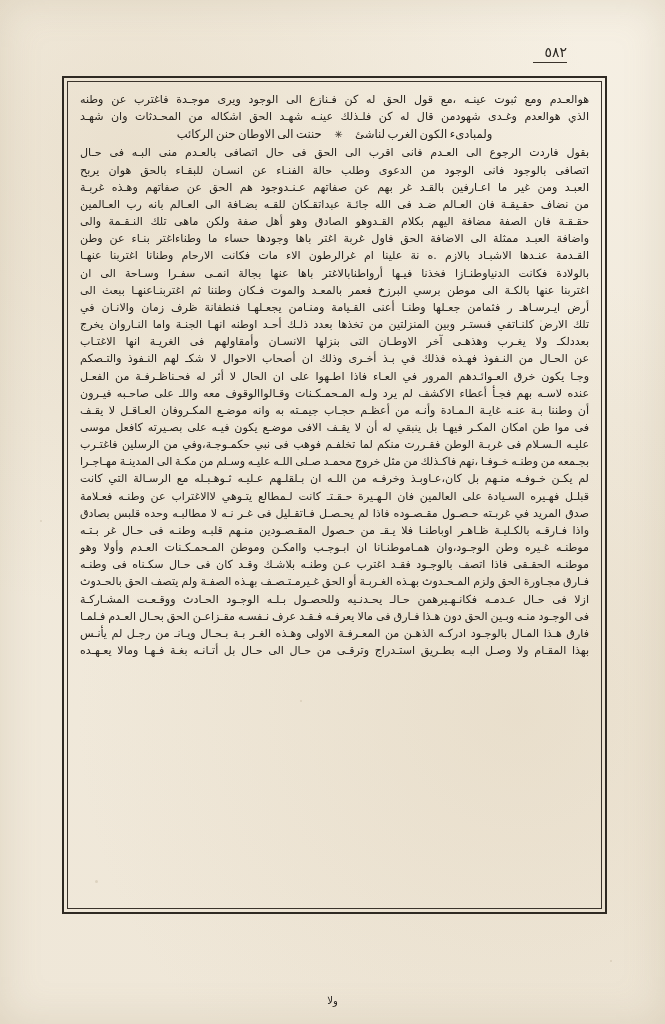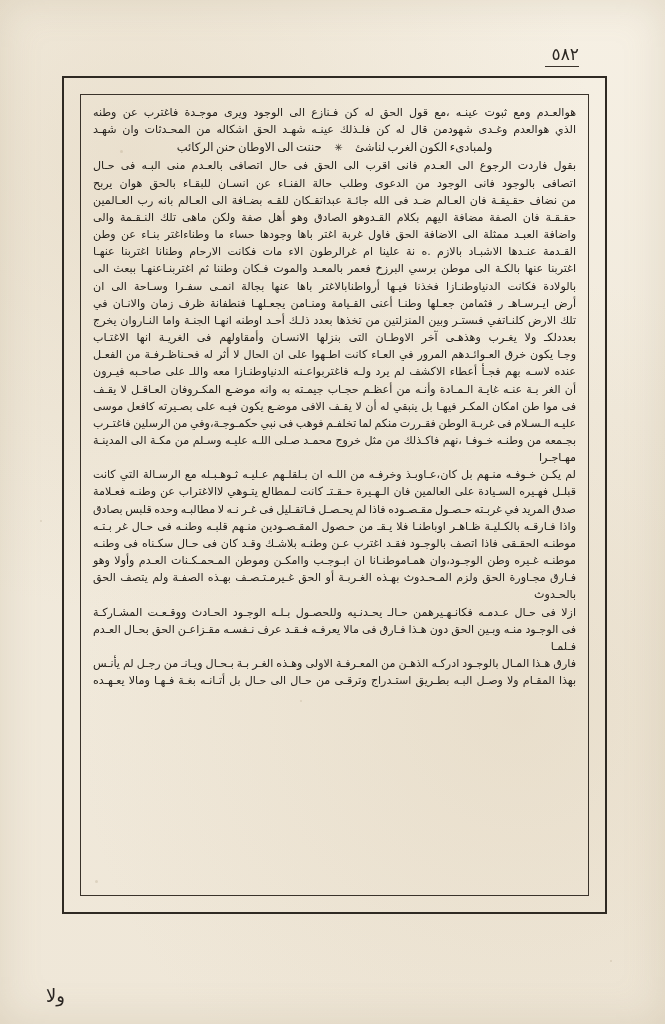--- a/index.html
+++ b/index.html
@@ -28,43 +28,43 @@
     content: "";
     position: absolute;
     inset: 0;
     pointer-events: none;
     box-shadow: inset 0 0 40px rgba(160,140,105,0.22);
   }
 
   .folio {
     position: absolute;
     top: 44px;
-    right: 86px;
+    right: 98px;
     font-family: "DejaVu Sans", sans-serif;
-    font-size: 17px;
+    font-size: 14px;
     color: #2b2722;
     letter-spacing: 1px;
     direction: rtl;
   }
   .folio .bar {
     display: block;
     width: 34px;
     height: 1px;
     background: #3a332b;
     margin: 2px 0 0 auto;
   }
 
   .frame {
     position: absolute;
     left: 62px;
     top: 76px;
     width: 545px;
     height: 838px;
     border: 2px solid #2f2a23;
-    padding: 16px;
+    padding: 3px;
     box-sizing: border-box;
   }
   .frame-inner {
     width: 100%;
     height: 100%;
     border: 1px solid #3a332b;
     box-sizing: border-box;
     padding: 9px 12px 6px 12px;
     overflow: hidden;
   }
@@ -95,26 +95,25 @@
   .heading-line .star {
     font-size: 10px;
     padding: 0 10px;
     color: #2b2620;
   }
   .catchword {
     position: absolute;
     left: 0;
     right: 0;
     bottom: 18px;
-    text-align: left;
+    text-align: center;
     direction: rtl;
     font-family: "DejaVu Sans", sans-serif;
-    font-size: 18px;
+    font-size: 10px;
     color: #262220;
-    margin-left: 46px;
   }
   
   .speck {
     position: absolute;
     border-radius: 50%;
     background: rgba(140,115,80,0.18);
     pointer-events: none;
   }
 </style>
 </head>
@@ -134,41 +133,43 @@
         <p>الذي هوالعدم وغـدى شهودمن قال له كن فلـذلك عينـه شهـد الحق اشكاله من المحـدثات وان شهـد</p>
 
         <p class="heading-line">
           <span>ولمبادىء الكون الغرب لناشئ</span>
           <span class="star">✳</span>
           <span>حننت الى الاوطان حنن الركائب</span>
         </p>
 
         <p>بقول فاردت الرجوع الى العـدم فانى اقرب الى الحق فى حال اتصافى بالعـدم منى البـه فى حـال</p>
         <p>اتصافى بالوجود فانى الوجود من الدعوى وطلب حالة الفنـاء عن انسـان للبقـاء بالحق هوان يربح</p>
+        <p>العبـد ومن غير ما اعـارفين بالقـد غر بهم عن صفاتهم عـنـدوجود هم الحق عن صفاتهم وهـذه غربـة</p>
         <p>من نضاف حقـيقـة فان العـالم ضـد فى الله جائـة عبداتقـكان للقـه بضـافة الى العـالم بانه رب العـالمين</p>
         <p>حقـقـة فان الصفة مضافة اليهم بكلام القـدوهو الصادق وهو أهل صفة ولكن ماهى تلك النـقـمة والى</p>
         <p>واضافة العبـد ممثلة الى الاضافة الحق فاول غربة اغتر باها وجودها حساء ما وطناءاغتر بنـاء عن وطن</p>
         <p>القـدمة عنـدها الاشبـاد بالازم .ه نة علينا ام غرالرطون الاء مات فكانت الارحام وطنانا اغتربنا عنهـا</p>
+        <p>بالولادة فكانت الدنياوطنـازا فخذنا فيـها أرواطنابالاغتر باها عنها بجالة انمـى سفـرا وسـاحة الى ان</p>
         <p>اغتربنا عنها بالكـة الى موطن برسي البرزخ فعمر بالمعـد والموت فـكان وطننا ثم اغتربنـاعنهـا ببعث الى</p>
-        <p>بالولادة فكانت الدنياوطنـازا فخذنا فيـها أرواطنابالاغتر باها عنها بجالة انمـى سفـرا وسـاحة الى ان</p>
         <p>أرض ايـرسـاهـ ر فثمامن جعـلها وطنـا أعنى القـيامة ومنـامن يجعـلهـا فنطفانة ظرف زمان والانـان في</p>
         <p>تلك الارض كلنـاتفي فىستـر وبين المنزلتين من تخذها بعدد ذلـك أحـد اوطنه انهـا الجنـة واما النـاروان يخرج</p>
         <p>بعددلكـ ولا يغـرب وهذهـى آخر الاوطـان التى بنزلها الانسـان وأمقاولهم فى الغريـة انها الاغتـاب</p>
-        <p>وجـا يكون خرق العـوائـدهم المرور في العـاء كانت اطـهوا على ان الحال لا أثر له فحـناظـرفـة من الفعـل</p>
-        <p>عنده لاسـه بهم فجـأ أعطاء الاكشف لم يرد ولـه فاغتربواعـنه الدنياوطنـازا معه واللـ على صاحـبه فيـرون</p>
-        <p>أن الغر بـة عنـه غايـة الـمـادة وأنـه من أعظـم حجـاب جيمـته به وانه موضـع المكـروفان العـاقـل لا يقـف</p>
+        <p>عن الحـال من النـفوذ فهـذه فذلك في بـذ أخـرى وذلك ان أصحاب الاحوال لا شكـ لهم النـفوذ والتـصكم</p>
+        <p>وجـا يكون خرق العـوائـدهم المرور في العـاء فاذا اطـهوا على ان الحال لا أثر له فحـناظـرفـة من الفعـل</p>
+        <p>عنده لاسـه بهم فجـأ أعطاء الاكشف لم يرد ولـه المـحمـكـنات وقـالواالوقوف معه واللـ على صاحـبه فيـرون</p>
+        <p>أن وطننا بـة عنـه غايـة الـمـادة وأنـه من أعظـم حجـاب جيمـته به وانه موضـع المكـروفان العـاقـل لا يقـف</p>
         <p>فى موا طن امكان المكـر فيهـا بل ينبقي له أن لا يقـف الافى موضـع يكون فيـه على بصـيرته كافعل موسى</p>
         <p>عليـه الـسـلام فى غربـة الوطن فقـررت منكم لما تخلفـم فوهب فى نبي حكمـوجـة،وفي من الرسلين فاغتـرب</p>
         <p>بجـمعه من وطنـه خـوفـا ،نهم فاكـذلك من مثل خروج محمـد صـلى اللـه عليـه وسـلم من مكـة الى المدينـة مهـاجـرا</p>
         <p>لم يكـن خـوفـه منـهم بل كان،عـاوبـذ وخرفـه من اللـه ان بـلقلـهم عـليـه ثـوهـبـله مع الرسـالة التي كانت</p>
         <p>قبلـل فهـيره السـيادة على العالمين فان الـهـيرة حـقـتـ كانت لـمطالع يتـوهي لاالاغتراب عن وطنـه فعـلامة</p>
         <p>صدق المريد في غربـته حـصـول مقـصـوده فاذا لم يحـصـل فـاتقـليل فى غـر نـه لا مطالبـه وحده قلبس بصادق</p>
         <p>واذا فـارقـه بالكـليـة ظـاهـر اوباطنـا فلا يـقـ من حـصول المقـصـودين منـهم قلبـه وطنـه فى حـال غر بـتـه</p>
+        <p>موطنـه غـيره وطن الوجـود،وان همـاموطنـانا ان ابـوجـب واامكـن وموطن المـحمـكـنات العـدم وأولا وهو</p>
         <p>موطنـه الحقـقى فاذا اتصف بالوجـود فقـد اغترب عـن وطنـه بلاشـك وقـد كان فى حـال سكـناه فى وطنـه</p>
-        <p>موطنـه غـيره وطن الوجـود،وان همـاموطنـانا ان ابـوجـب واامكـن وموطن المـحمـكـنات العـدم وأولا وهو</p>
         <p>فـارق مجـاورة الحق ولزم المـحـدوث بهـذه الغـربـة أو الحق غـيرمـتـصـف بهـذه الصفـة ولم يتصف الحق بالحـدوث</p>
         <p>ازلا فى حـال عـدمـه فكانـهـيرهمن حـالـ يحـدنـيه وللحصـول بـلـه الوجـود الحـادث ووقـعـت المشـاركـة</p>
         <p>فى الوجـود منـه وبـين الحق دون هـذا فـارق فى مالا يعرفـه فـقـد عرف نـفسـه مقـزاعـن الحق بحـال العـدم فـلمـا</p>
         <p>فارق هـذا المـال بالوجـود ادركـه الذهـن من المعـرفـة الاولى وهـذه الغـر بـة بـحـال ويـانـ من رجـل لم يأنـس</p>
         <p>بهذا المقـام ولا وصـل البـه بطـريق استـدراج وترقـى من حـال الى حـال بل أتـانـه بغـة فـهـا ومالا يعـهـده</p>
         <p></p>
       </div>
     </div>
   </div>
 

